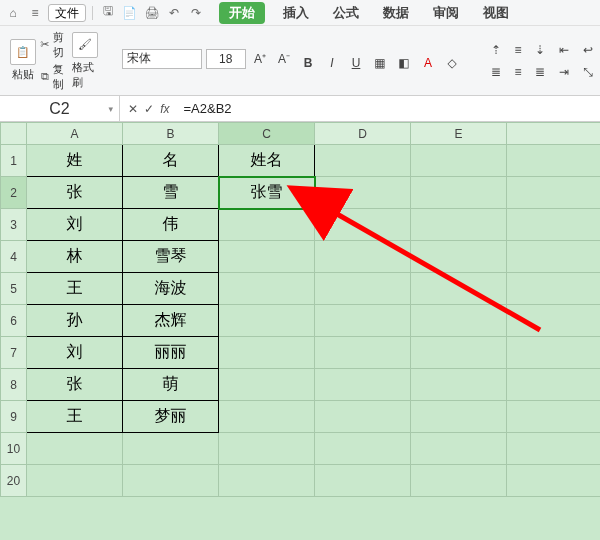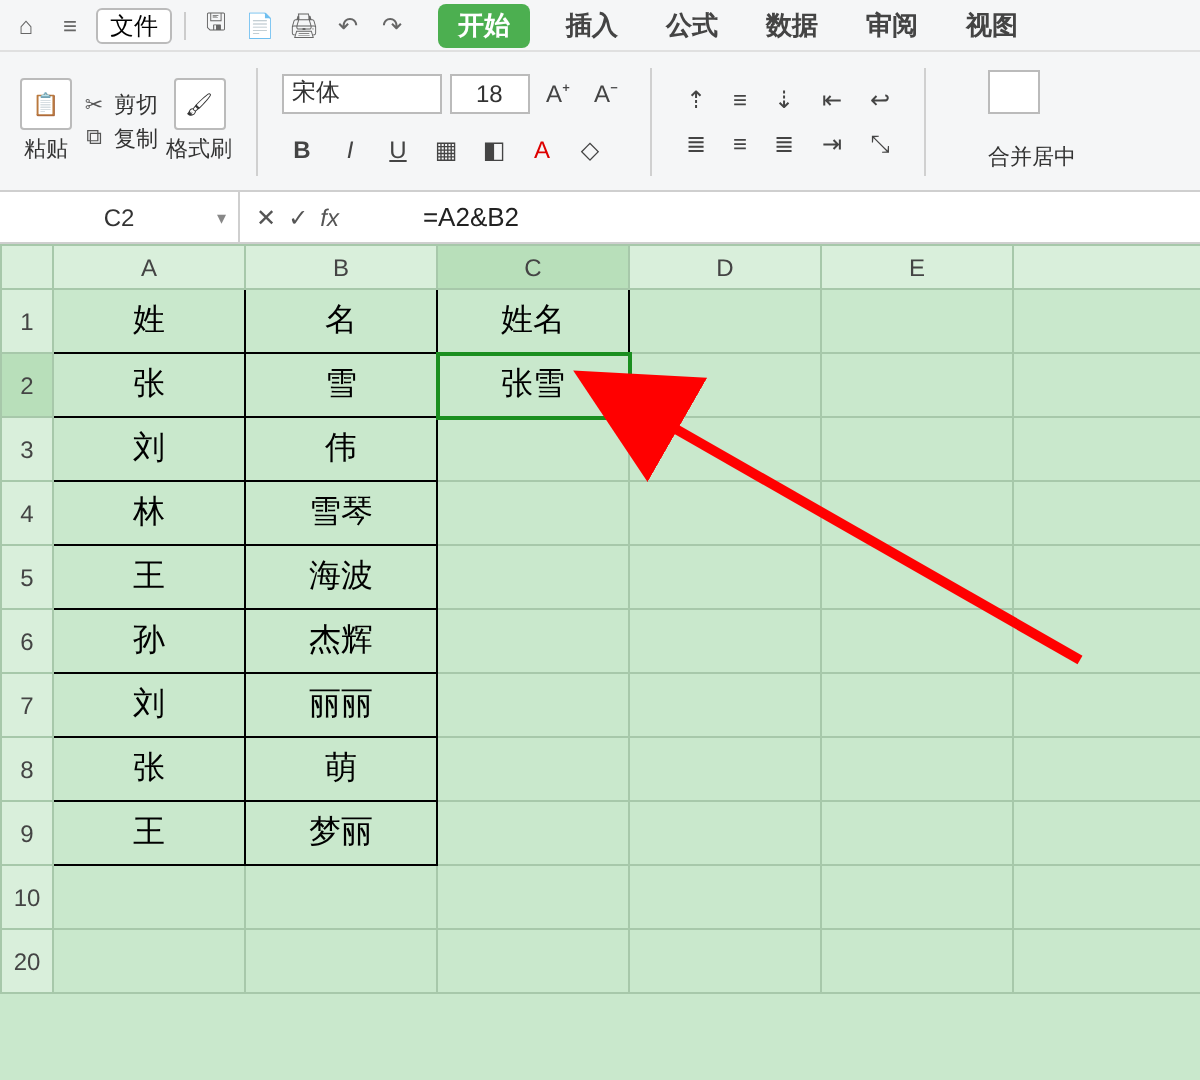--- a/index.html
+++ b/index.html
@@ -30,25 +30,25 @@
   .combo { background:#fff; border:1px solid #bbb; height:20px; display:flex;align-items:center;padding:0 4px;font-size:12px;color:#333;}
   .combo.font { width:80px; }
   .combo.size { width:40px;padding-left:12px; }
   .sqbtn { width:20px;height:20px;border:1px solid transparent; display:flex;align-items:center;justify-content:center;font-size:12px;color:#444;border-radius:2px;}
   .align-grid { display:grid; grid-template-columns:repeat(3,20px); grid-template-rows:repeat(2,20px); gap:2px;}
   .merge-block{display:flex;flex-direction:column;align-items:flex-start;font-size:11px;color:#333;gap:14px;margin-left:19px;}
   .merge-block .big{width:26px;height:22px;border:1px solid #bbb;background:#fff;}
 
   
   .fbar { height: 26px; background: #fff; border-bottom: 1px solid #cfcfcf; display:flex;align-items:center; }
-  .namebox { width: 120px; height: 100%; border-right:1px solid #cfcfcf; display:flex;align-items:center;justify-content:center;font-size:12px;color:#333;position:relative;}
+  .namebox { width: 120px; height: 100%; border-right:1px solid #cfcfcf; display:flex;align-items:center;justify-content:center;font-size:16px;color:#333;position:relative;}
   .namebox::after{content:"▾";position:absolute;right:6px;font-size:9px;color:#888;}
   .fxzone{display:flex;align-items:center;gap:6px;padding:0 8px;font-size:12px;color:#555;}
   .fxzone .fx{font-style:italic;}
-  .formula-input{flex:1;height:100%;border:none;outline:none;font-size:13px;padding:0 6px;color:#222;background:#fff;margin-left:28px;}
+  .formula-input{flex:1;height:100%;border:none;outline:none;font-size:13px;padding:0 6px;color:#222;background:#fff;}
 
   
   .sheet-wrap { flex:1; position:relative; background:#c9e8cc; overflow:hidden;}
   .sheet { border-collapse:collapse; width:100%; table-layout:fixed; }
   .sheet col.rh { width:26px; }
   .sheet col.c { width:96px; }
   .sheet th, .sheet td { border:1px solid #a7c8aa; height:32px; font-size:16px; text-align:center; vertical-align:middle; }
   .sheet thead th { background:#d9efdb; height:22px; font-size:12px; font-weight:normal; color:#444; }
   .sheet thead th.sel { background:#b8dfba; }
   .sheet .rowhead { background:#d9efdb; font-size:12px; color:#444; width:26px;}
@@ -106,21 +106,21 @@
           <span class="smicon">⧉</span>
           <span>复制</span>
         </div>
     </div>
     <div class="paste-block">
       <div class="big">🖌</div>
       <span>格式刷</span>
     </div>
   </div>
   <div class="vsep"></div>
-  <div class="group" style="flex-direction:column;align-items:flex-start;justify-content:center;">
+  <div class="group" style="flex-direction:row;align-items:flex-start;justify-content:center;">
     <div class="font-row1">
       <div class="combo font">宋体</div>
       <div class="combo size">18</div>
       <span class="sqbtn">A⁺</span>
       <span class="sqbtn">A⁻</span>
     </div>
     <div class="font-row2">
       <span class="sqbtn" style="font-weight:bold;">B</span>
       <span class="sqbtn" style="font-style:italic;">I</span>
       <span class="sqbtn" style="text-decoration:underline;">U</span>

